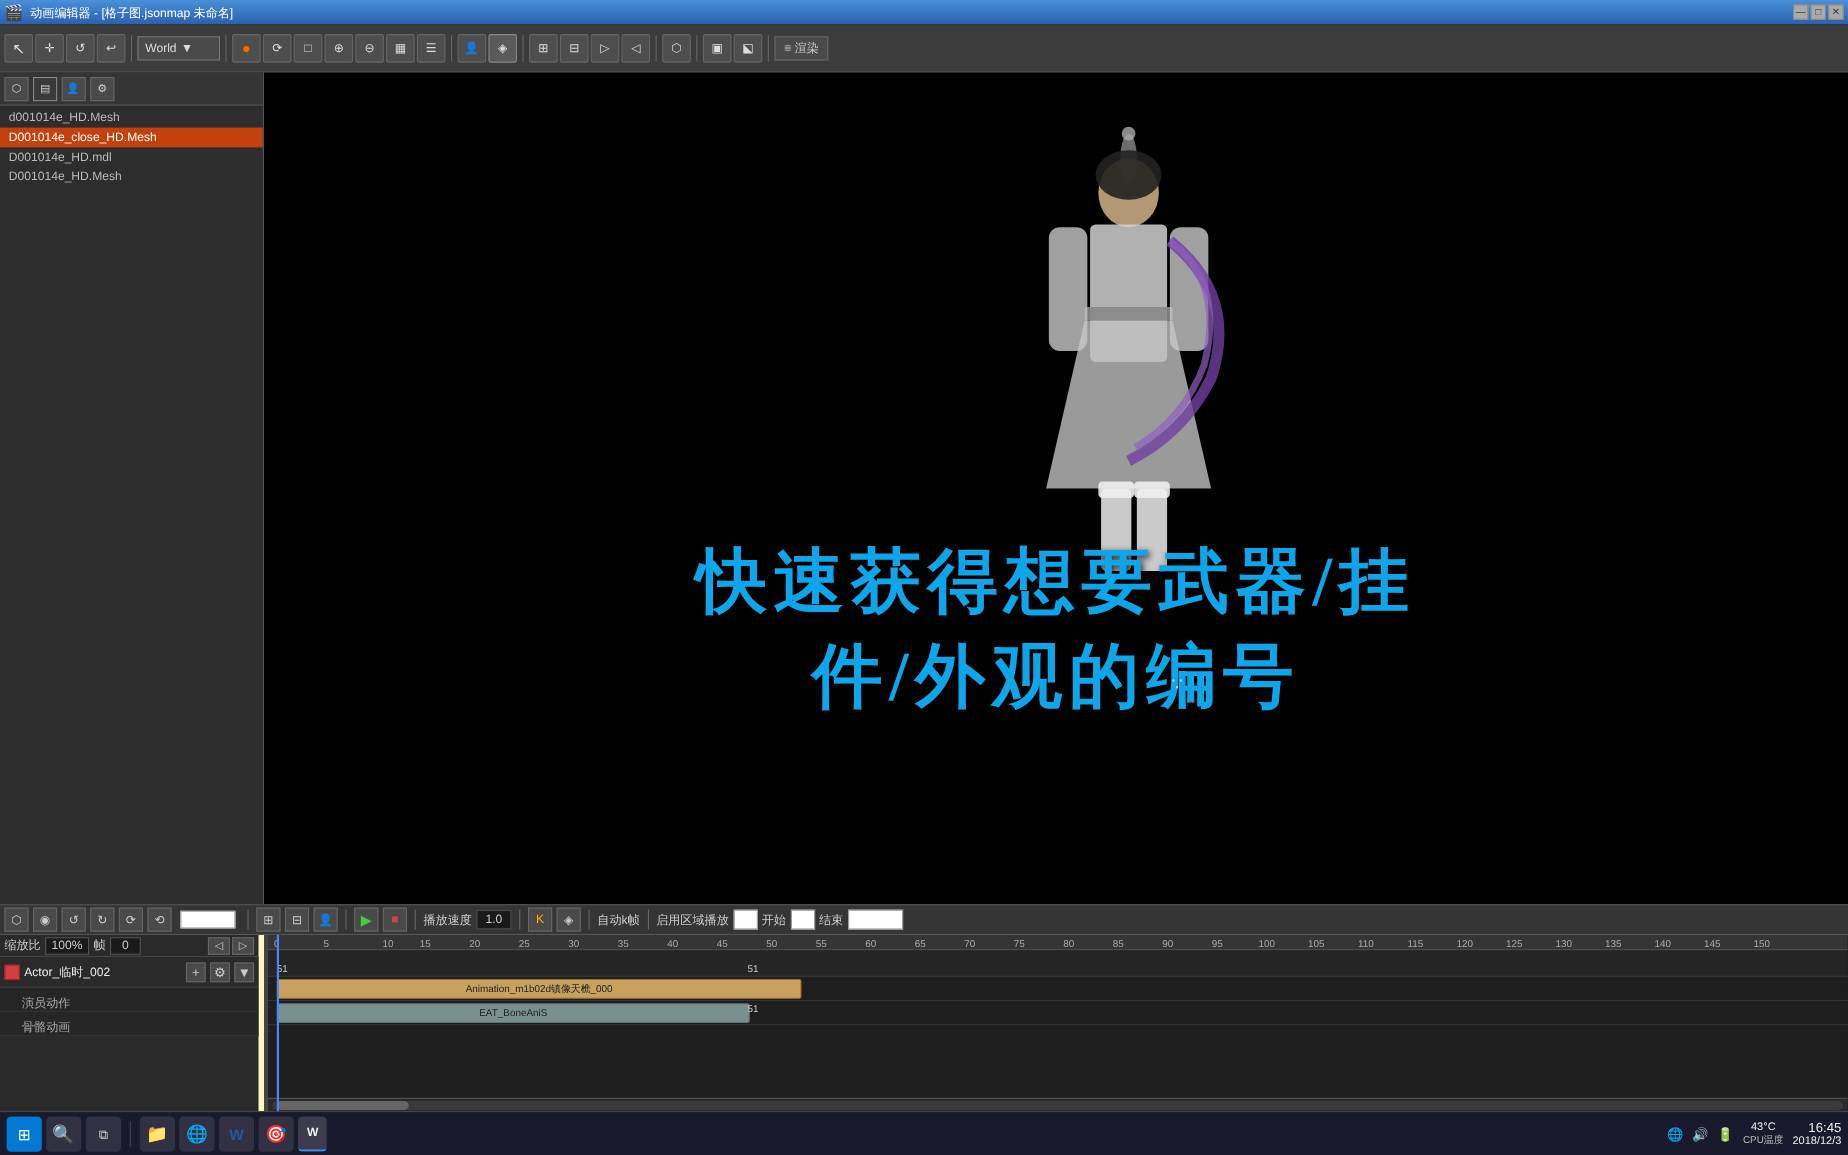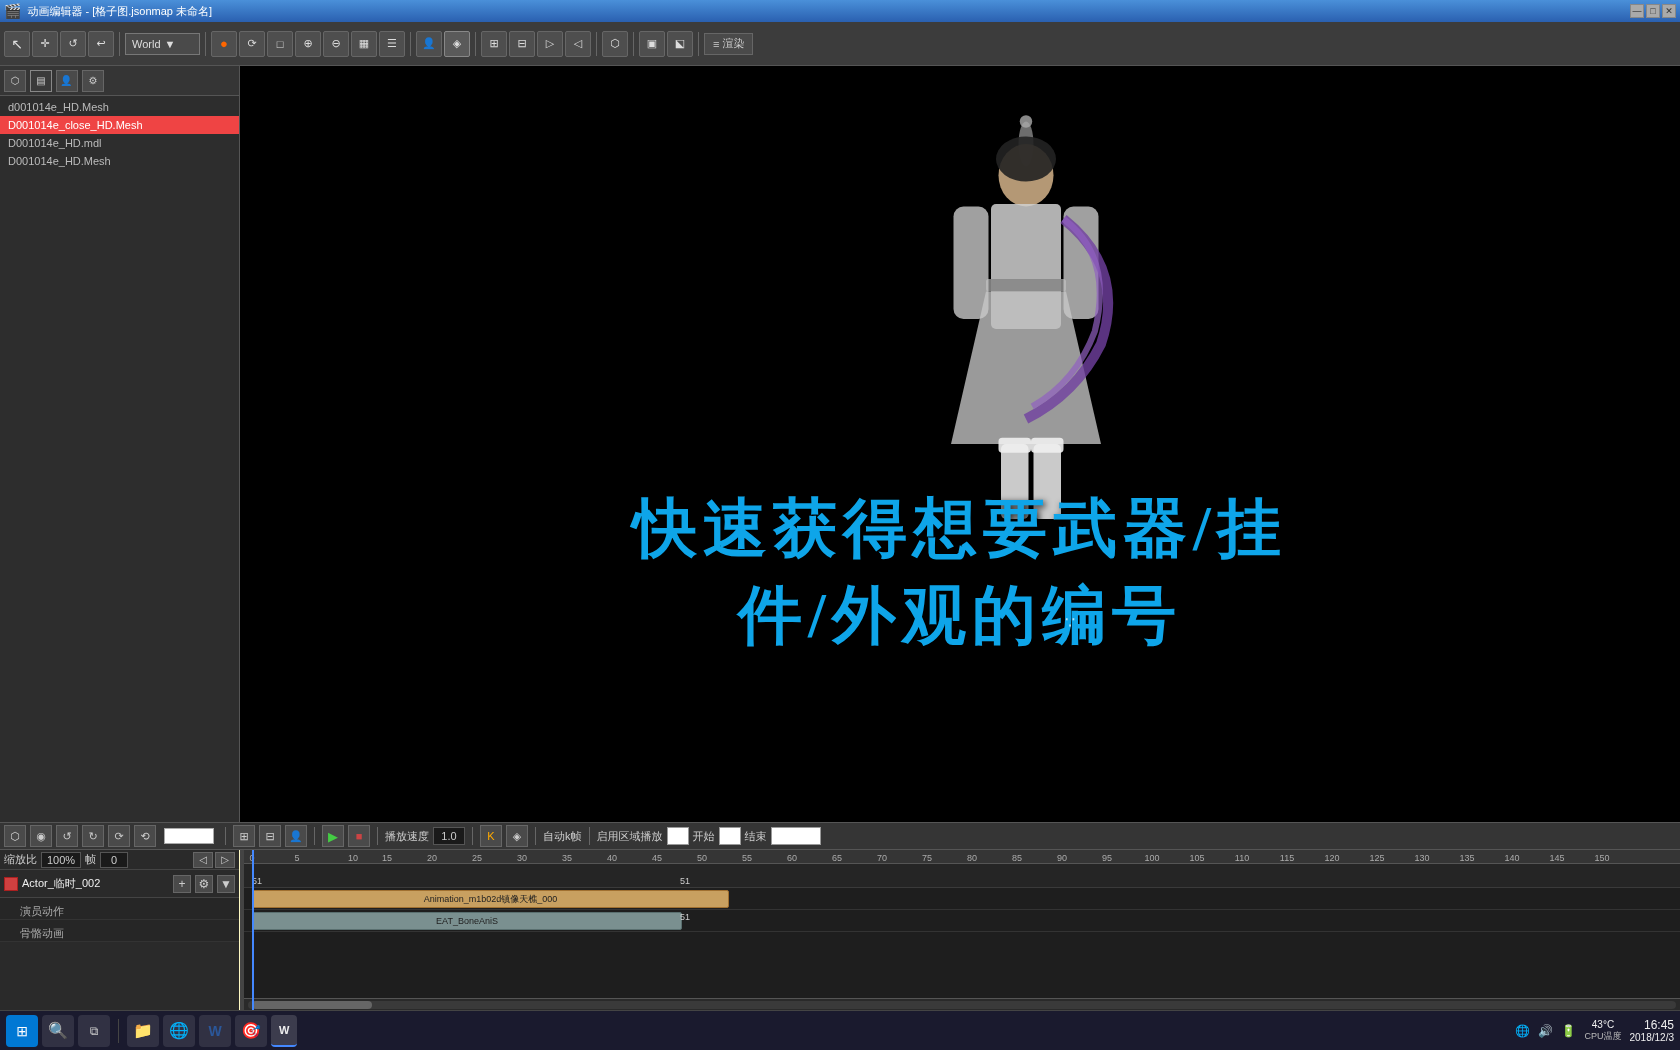--- a/index.html
+++ b/index.html
@@ -90,21 +90,21 @@
       padding: 0 8px;
       display: flex;
       align-items: center;
       cursor: pointer;
       font-size: 11px;
       color: #bbb;
       white-space: nowrap;
       overflow: hidden;
     }
     .asset-item.selected {
-      background: #ef4444;
+      background: #c2410c;
       color: white;
     }
 
     
     #left-panel-search {
       border-top: 1px solid #555;
       padding: 4px;
       background: #2d2d2d;
     }
     #search-row {
@@ -282,21 +282,21 @@
 
     
     #timeline-area {
       display: flex;
       height: 160px;
     }
     #timeline-left {
       width: 240px;
       min-width: 240px;
       background: #2a2a2a;
-      border-right: 1px solid #fef9c3;
+      border-right: 5px solid #fef9c3;
     }
     .scale-row {
       height: 20px;
       display: flex;
       align-items: center;
       padding: 0 4px;
       gap: 4px;
       font-size: 11px;
       color: #ccc;
       border-bottom: 1px solid #444;

